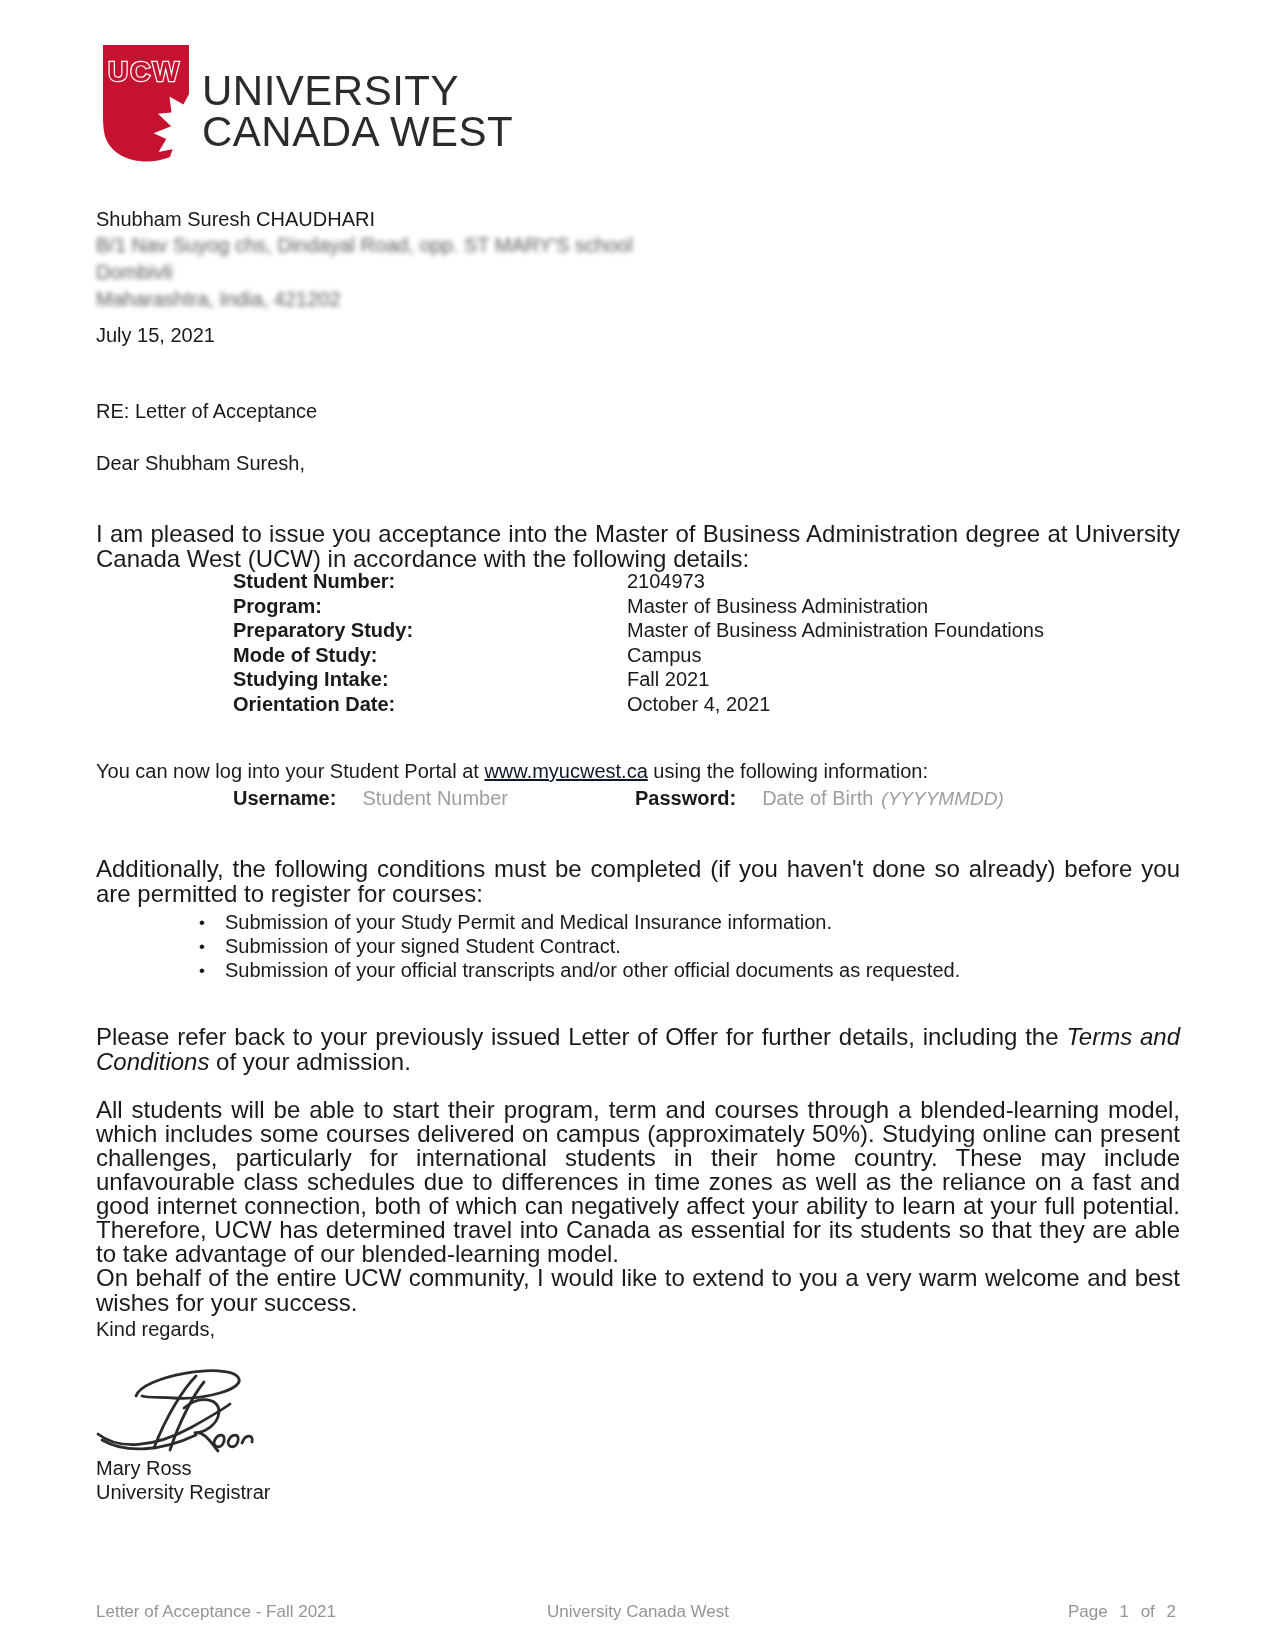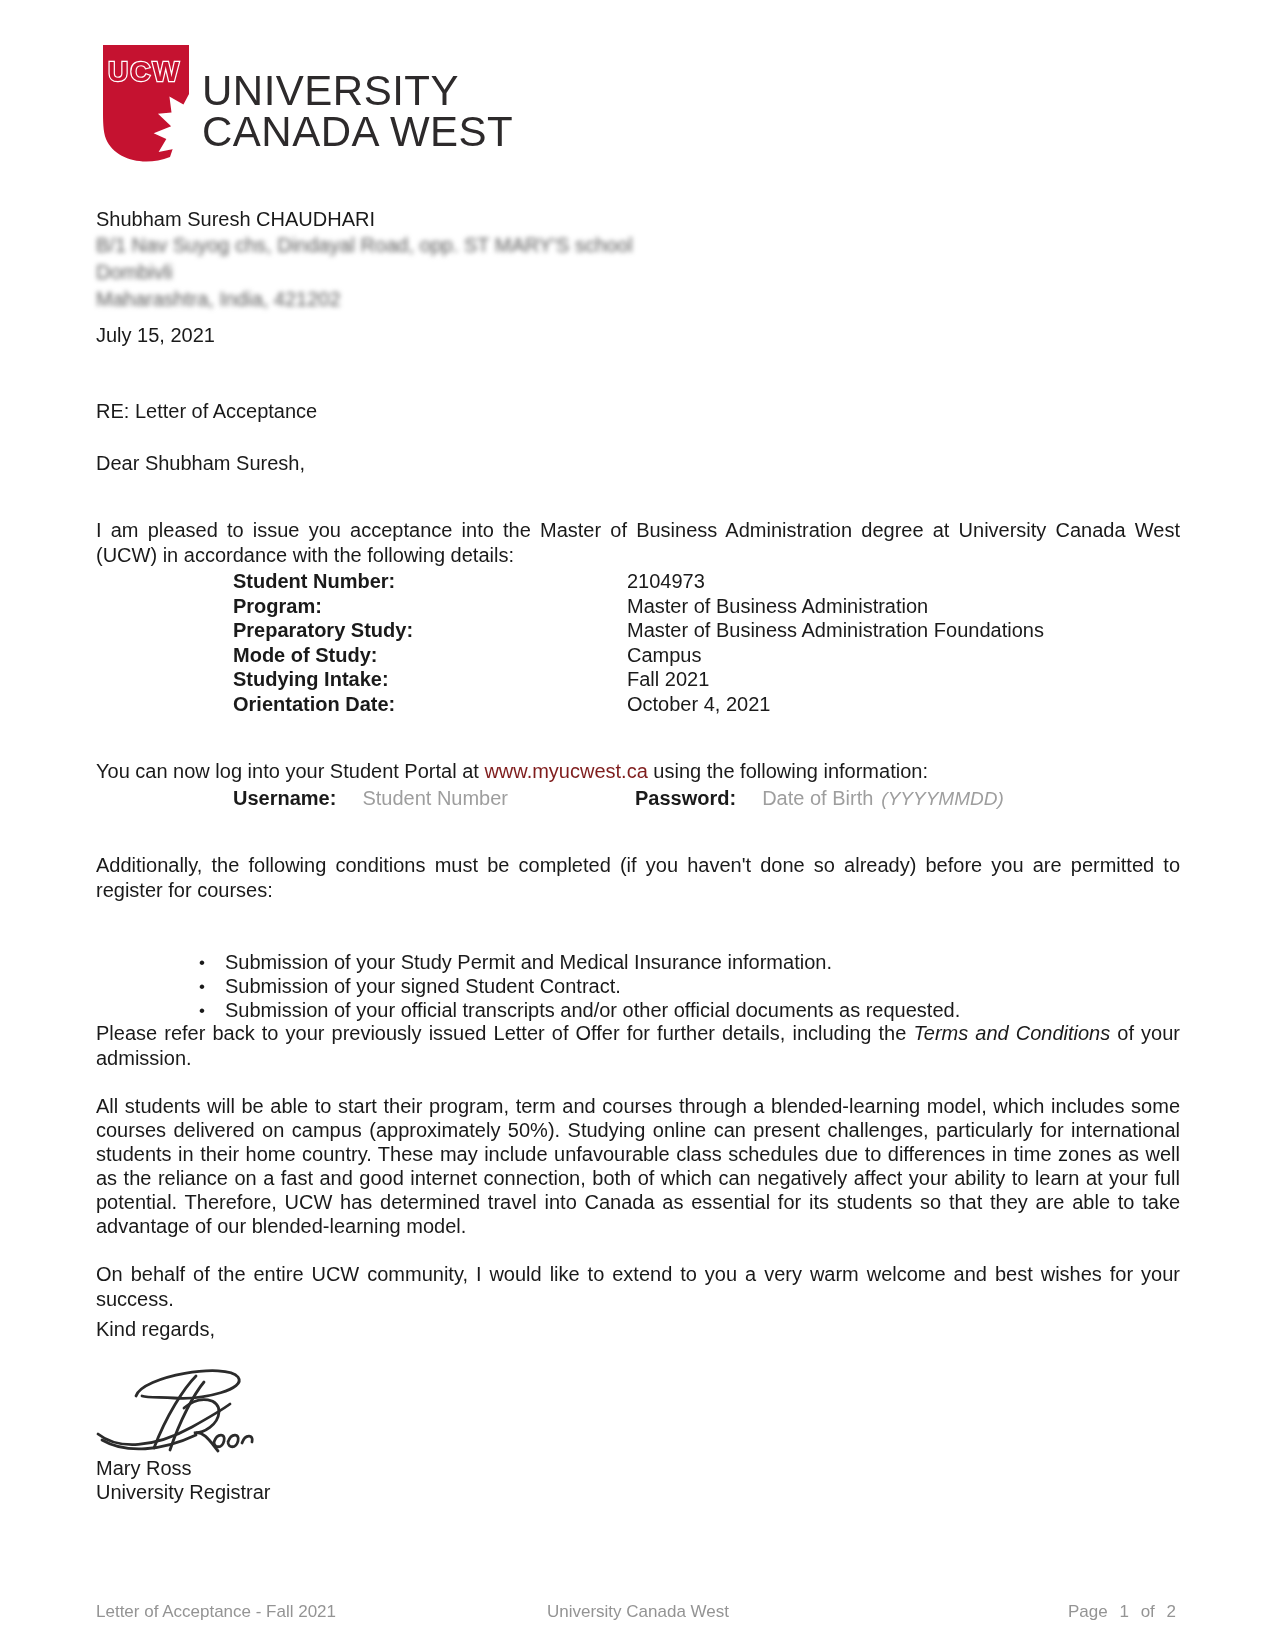--- a/index.html
+++ b/index.html
@@ -5,21 +5,21 @@
   html,body{margin:0;padding:0;background:#ffffff;}
   .page{
     position:relative;
     width:1276px;height:1648px;
     background:#ffffff;
     font-family:"Liberation Sans", sans-serif;
     color:#1a1a1a;
     overflow:hidden;
   }
   .abs{position:absolute;left:96px;width:1084px;}
-  .para{font-size:20px;line-height:24.5px;text-align:justify;color:#1a1a1a;}
+  .para{font-size:24px;line-height:24.5px;text-align:justify;color:#1a1a1a;}
   .bold{font-weight:bold;}
   
   .logo-shield{position:absolute;left:100px;top:45px;}
   .wordmark{
     position:absolute;left:202px;top:70px;
     font-size:42px;line-height:41px;font-weight:300;
     letter-spacing:0.5px;color:#2d2a2b;white-space:nowrap;
   }
   
   .name{top:206px;font-size:20px;line-height:26px;}
@@ -27,30 +27,30 @@
   .date{top:322px;font-size:20px;line-height:26px;}
   .subject{top:398px;font-size:20px;line-height:26px;font-weight:normal;}
   .salutation{top:450px;font-size:20px;line-height:26px;}
   .intro{top:498px;}
   
   .details{top:569px;font-size:20px;line-height:24.5px;}
   .details .row{display:flex;}
   .details .lbl{margin-left:137px;width:394px;font-weight:bold;flex:none;}
   .details .val{flex:none;}
   .portal{top:739px;font-size:20px;line-height:25px;}
-  .link{color:#7f1d1d;cursor:pointer;}
+  .link{color:#0f172a;text-decoration:underline;cursor:pointer;}
   
   .credentials{top:786px;font-size:20px;line-height:25px;height:26px;}
   .cred-user{position:absolute;left:137px;white-space:nowrap;}
   .cred-pass{position:absolute;left:539px;white-space:nowrap;}
   .cred-val{color:#9e9e9e;margin-left:26px;}
   .cred-hint{color:#9e9e9e;font-style:italic;margin-left:8px;font-size:19px;}
   .conditions-intro{top:833px;}
   
-  .bullets{top:950px;font-size:20px;line-height:24px;list-style:none;margin:0;padding:0;}
+  .bullets{top:910px;font-size:20px;line-height:24px;list-style:none;margin:0;padding:0;}
   .bullets li{position:relative;padding-left:129px;}
   .bullets li::before{content:"\2022";position:absolute;left:103px;font-size:17px;top:1px;}
   .refer{top:1001px;}
   .italic{font-style:italic;}
   .blended{top:1074px;line-height:24px;}
   .closing{top:1242px;}
   .signoff{top:1316px;font-size:20px;line-height:26px;}
   .signature{position:absolute;left:96px;top:1356px;}
   .sig-name{top:1456px;font-size:20px;line-height:24px;}
   .sig-title{top:1480px;font-size:20px;line-height:24px;}

